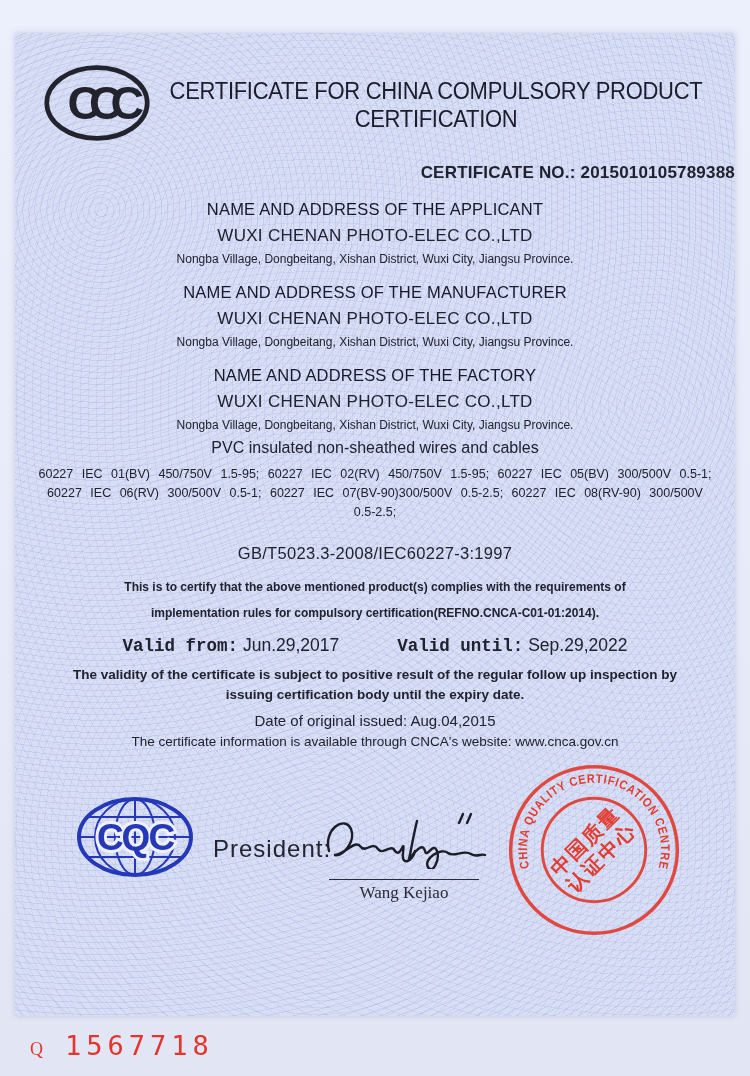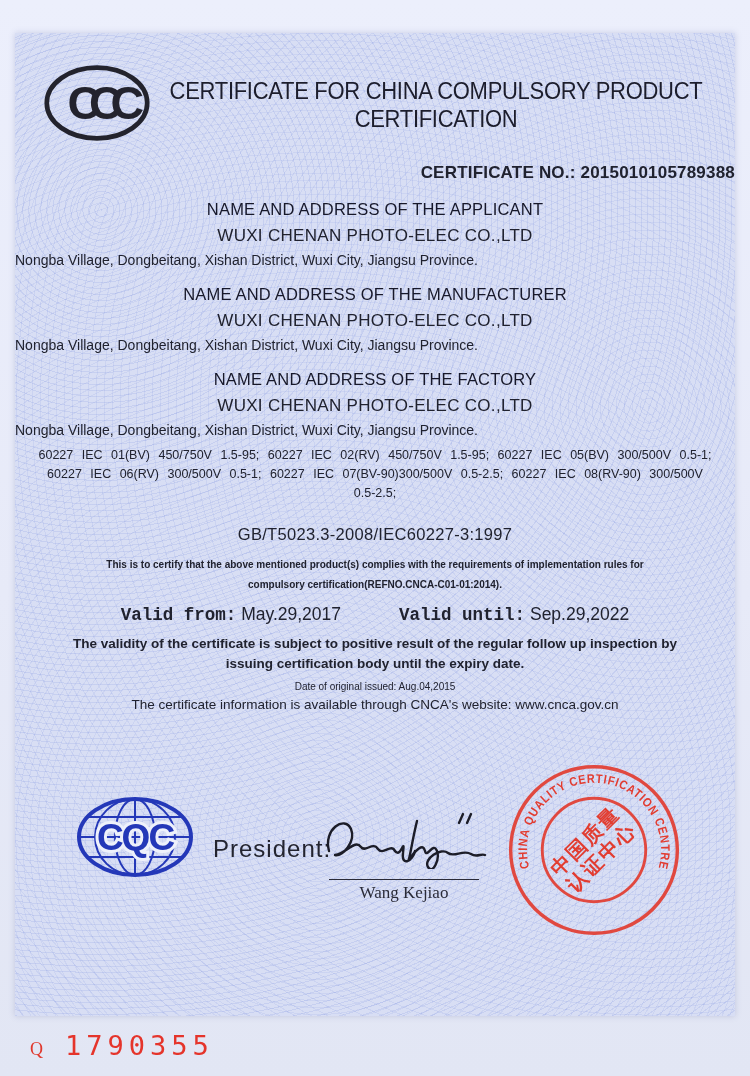--- a/index.html
+++ b/index.html
@@ -17,30 +17,30 @@
       repeating-radial-gradient(circle at 42% 82%, rgba(128,148,224,0.14) 0 1px, transparent 1px 7px);
     box-shadow:0 0 6px rgba(90,100,160,0.25);
   }
   .header-row{display:flex;align-items:center;padding:30px 22px 0 26px;}
   .ccc-wrap{flex:0 0 auto;}
   .title{flex:1;text-align:center;font-size:22px;letter-spacing:-0.3px;
     color:#1c1d2c;font-weight:500;transform:scaleY(1.08);padding-left:6px;}
   .cert-no{ text-align:right;font-weight:bold;font-size:17px;margin-top:16px;letter-spacing:0.2px;}
   .sec-heading{text-align:center;font-weight:normal;font-size:16.5px;margin-top:17px;letter-spacing:0.2px;color:#17182a;}
   .sec-company{text-align:center;font-size:17px;margin-top:7px;letter-spacing:0.3px;}
-  .sec-address{font-size:14px;margin-top:6px;}
+  .sec-address{text-align:center;font-size:12px;margin-top:6px;}
   .product-name{text-align:center;font-size:16px;margin-top:7px;}
   .spec{width:676px;margin:8px auto 0;text-align:center;font-size:12.5px;line-height:19px;word-spacing:5px;}
   .standards-value{text-align:center;font-size:16.5px;margin-top:22px;letter-spacing:0.3px;}
-  .statement{width:592px;margin:11px auto 0;text-align:center;font-weight:bold;font-size:10px;line-height:20px;}
+  .statement{width:592px;margin:11px auto 0;text-align:center;font-weight:bold;font-size:12px;line-height:26px;}
   .valid-row{display:flex;justify-content:center;gap:58px;margin-top:9px;font-size:17.5px;}
   .valid-row b{font-weight:bold;font-family:Liberation Mono, monospace;}
   .valid-row span.val{font-weight:normal;}
   .validity-note{width:644px;margin:9px auto 0;text-align:center;font-weight:bold;font-size:13.5px;line-height:20px;}
-  .issue-date{text-align:center;font-size:10px;margin-top:7px;}
+  .issue-date{text-align:center;font-size:15px;margin-top:7px;}
   .info-note{text-align:center;font-size:13.5px;margin-top:5px;}
   .sign-area{position:absolute;left:0;top:684px;width:720px;height:230px;}
   .cqc-wrap{position:absolute;left:56px;top:76px;}
   .president-label{position:absolute;left:198px;top:118px;font-size:24px;letter-spacing:1px;color:#23242f;}
   .sig-wrap{position:absolute;left:306px;top:92px;width:168px;height:60px;}
   .sig-line{position:absolute;left:314px;top:162px;width:150px;border-top:1.6px solid #2a2b38;}
   .sig-name{position:absolute;left:306px;top:166px;width:166px;text-align:center;
     font-family:"Liberation Serif",serif;font-size:17px;color:#2a2b38;}
   .stamp-wrap{position:absolute;left:488px;top:42px;}
   .serial{position:absolute;left:30px;top:1030px;display:flex;align-items:baseline;gap:22px;}
@@ -81,33 +81,34 @@
       <div class="sec-address">Nongba Village, Dongbeitang, Xishan District, Wuxi City, Jiangsu Province.</div>
     </div>
 
     <div>
       <div class="sec-heading">NAME AND ADDRESS OF THE FACTORY</div>
       <div class="sec-company">WUXI CHENAN PHOTO-ELEC CO.,LTD</div>
       <div class="sec-address">Nongba Village, Dongbeitang, Xishan District, Wuxi City, Jiangsu Province.</div>
     </div>
 
     <div>
+      <div class="product-name">PVC insulated non-sheathed wires and cables</div>
       <div class="spec">60227 IEC 01(BV) 450/750V 1.5-95; 60227 IEC 02(RV) 450/750V 1.5-95; 60227 IEC 05(BV) 300/500V 0.5-1; 60227 IEC 06(RV) 300/500V 0.5-1; 60227 IEC 07(BV-90)300/500V 0.5-2.5; 60227 IEC 08(RV-90) 300/500V 0.5-2.5;</div>
     </div>
 
     <div>
       <div class="standards-value">GB/T5023.3-2008/IEC60227-3:1997</div>
     </div>
 
     <div class="statement">This is to certify that the above mentioned product(s) complies with the requirements of implementation rules for compulsory certification(REFNO.CNCA-C01-01:2014).</div>
 
     <div class="valid-row">
       <span>
         <b>Valid from:</b>
-        <span class="val">May.29,2017</span>
+        <span class="val">Jun.29,2017</span>
       </span>
       <span>
         <b>Valid until:</b>
         <span class="val">Sep.29,2022</span>
       </span>
     </div>
 
     <div class="validity-note">The validity of the certificate is subject to positive result of the regular follow up inspection by issuing certification body until the expiry date.</div>
     <div class="issue-date">Date of original issued: Aug.04,2015</div>
     <div class="info-note">The certificate information is available through CNCA's website: www.cnca.gov.cn</div>
@@ -164,15 +165,15 @@
             <text x="95" y="113" text-anchor="middle" font-size="21" letter-spacing="2">认证中心</text>
           </g>
         </svg>
       </div>
 
     </div>
   </div>
 
   <div class="serial">
     <span class="serial-q">Q</span>
-    <span class="serial-num">1790355</span>
+    <span class="serial-num">1567718</span>
   </div>
 </div>
 
 </body></html>

